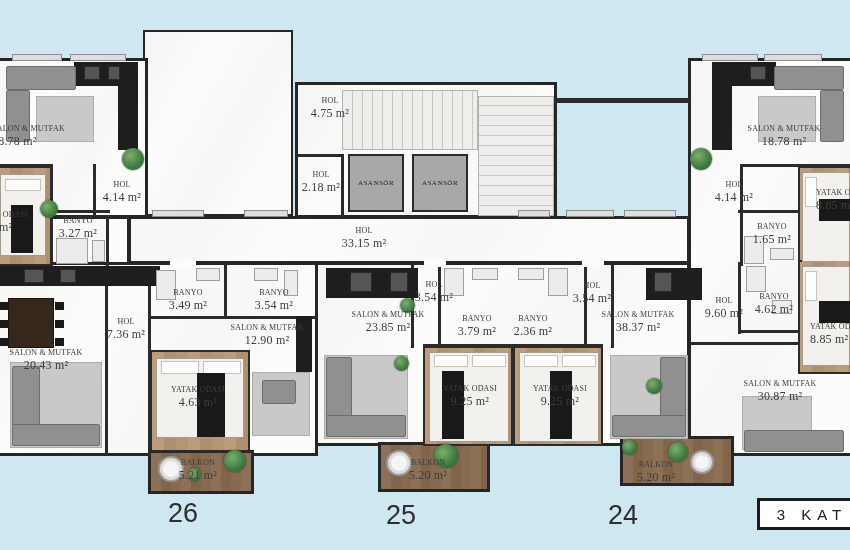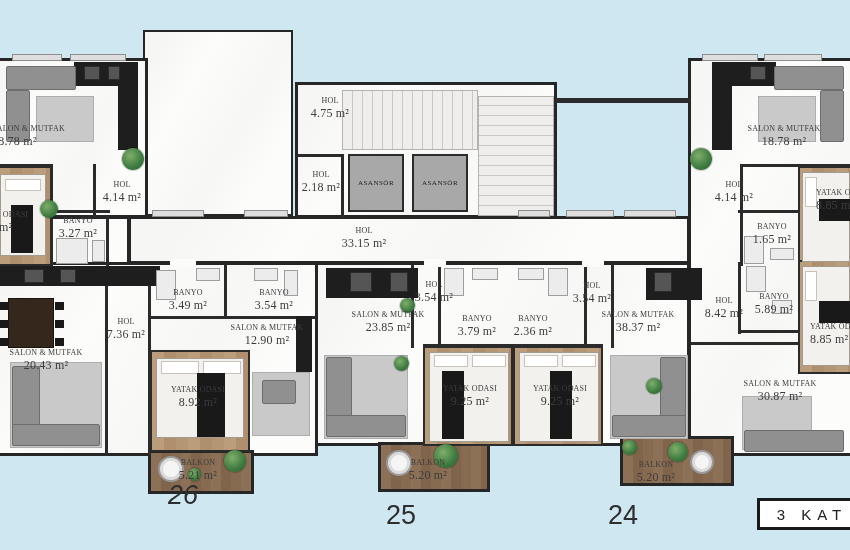--- a/index.html
+++ b/index.html
@@ -279,21 +279,21 @@
 <div class="lbl" style="left:274px;top:288px;">
     <span>BANYO</span>
     <span class="ar">3.54 m²</span>
   </div>
 <div class="lbl" style="left:267px;top:323px;">
     <span>SALON &amp; MUTFAK</span>
     <span class="ar">12.90 m²</span>
   </div>
 <div class="lbl" style="left:198px;top:385px;">
     <span>YATAK ODASI</span>
-    <span class="ar">8.92 m²</span>
+    <span class="ar">4.63 m²</span>
   </div>
 <div class="lbl" style="left:198px;top:458px;">
     <span>BALKON</span>
     <span class="ar">5.21 m²</span>
   </div>
 <div class="lbl" style="left:330px;top:96px;">
     <span>HOL</span>
     <span class="ar">4.75 m²</span>
   </div>
 <div class="lbl" style="left:321px;top:170px;">
@@ -335,25 +335,25 @@
 <div class="lbl" style="left:638px;top:310px;">
     <span>SALON &amp; MUTFAK</span>
     <span class="ar">38.37 m²</span>
   </div>
 <div class="lbl" style="left:560px;top:384px;">
     <span>YATAK ODASI</span>
     <span class="ar">9.25 m²</span>
   </div>
 <div class="lbl" style="left:724px;top:296px;">
     <span>HOL</span>
-    <span class="ar">8.42 m²</span>
+    <span class="ar">9.60 m²</span>
   </div>
 <div class="lbl" style="left:774px;top:292px;">
     <span>BANYO</span>
-    <span class="ar">5.89 m²</span>
+    <span class="ar">4.62 m²</span>
   </div>
 <div class="lbl" style="left:780px;top:379px;">
     <span>SALON &amp; MUTFAK</span>
     <span class="ar">30.87 m²</span>
   </div>
 <div class="lbl" style="left:656px;top:460px;">
     <span>BALKON</span>
     <span class="ar">5.20 m²</span>
   </div>
 <div class="lbl" style="left:784px;top:124px;">
@@ -370,18 +370,18 @@
   </div>
 <div class="lbl la" style="left:816px;top:188px;">
     <span>YATAK ODASI</span>
     <span class="ar">8.85 m²</span>
   </div>
 <div class="lbl la" style="left:810px;top:322px;">
     <span>YATAK ODASI</span>
     <span class="ar">8.85 m²</span>
   </div>
 
-<div class="unum" style="left:183px;top:482px;font-style:italic;">26</div>
+<div class="unum" style="left:183px;top:500px;">26</div>
 <div class="unum" style="left:401px;top:502px;">25</div>
 <div class="unum" style="left:623px;top:502px;">24</div>
 <div class="katbox">
     <span>3 KAT</span>
   </div>
 
 </body></html>

